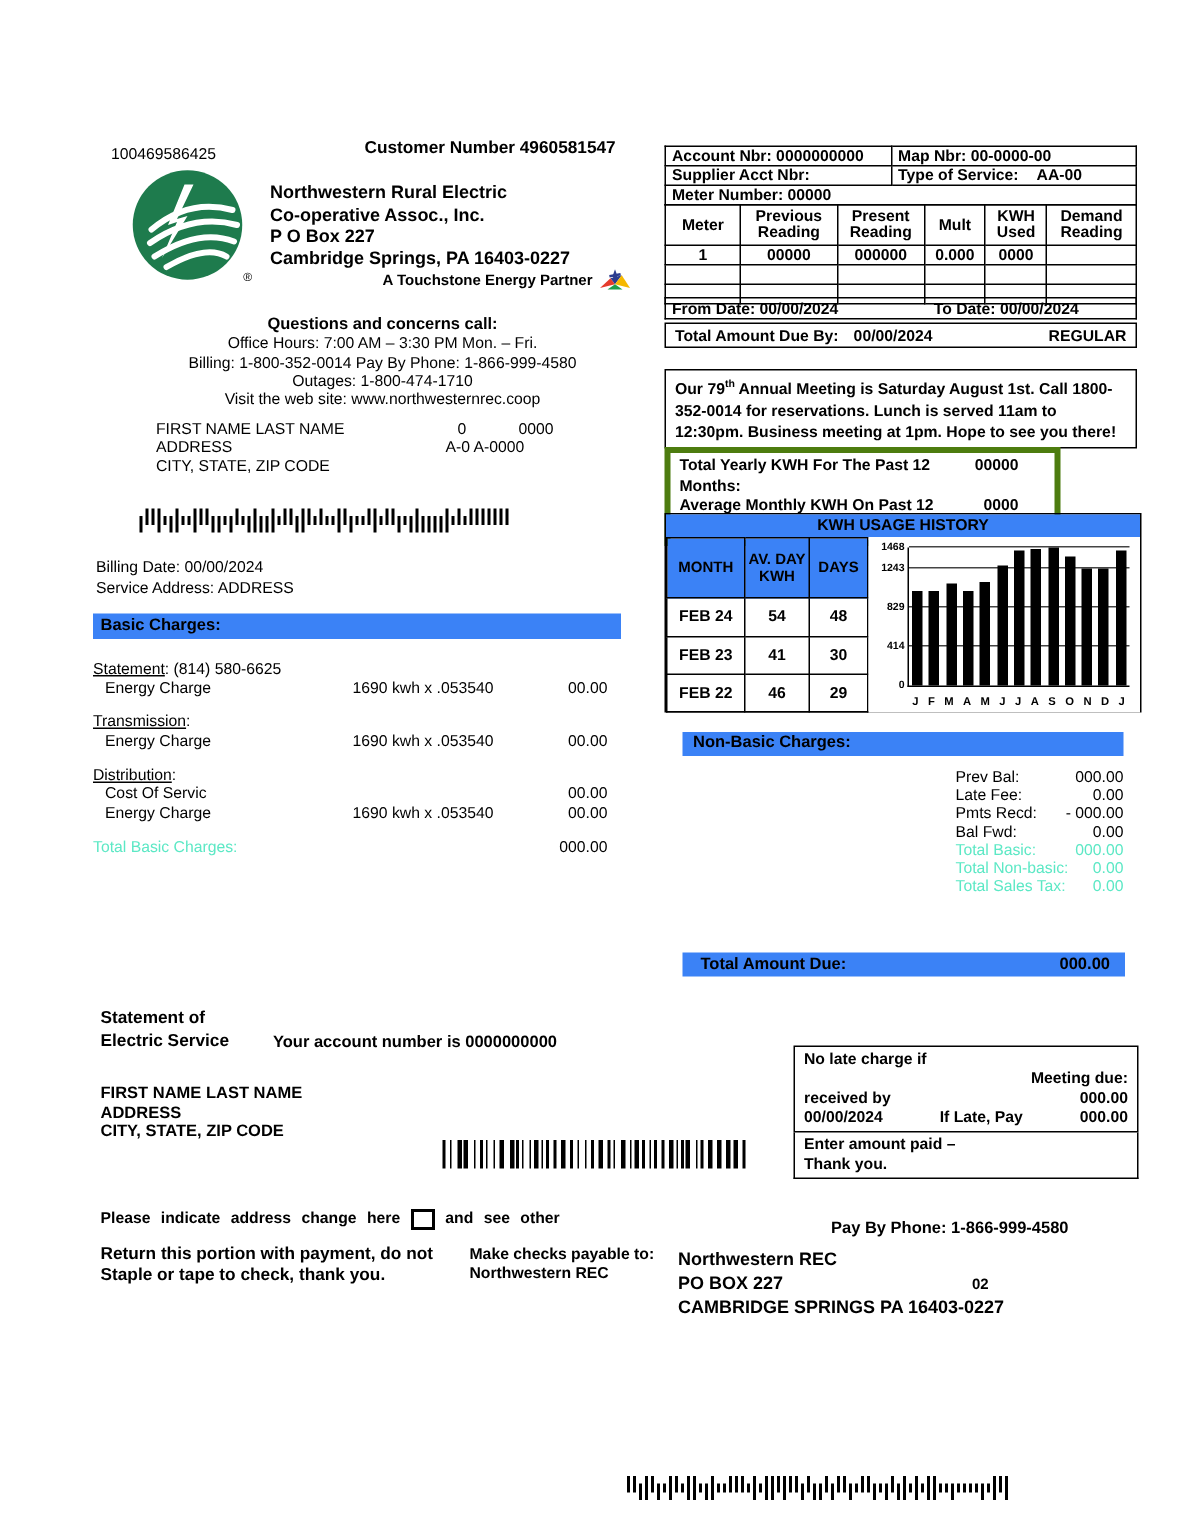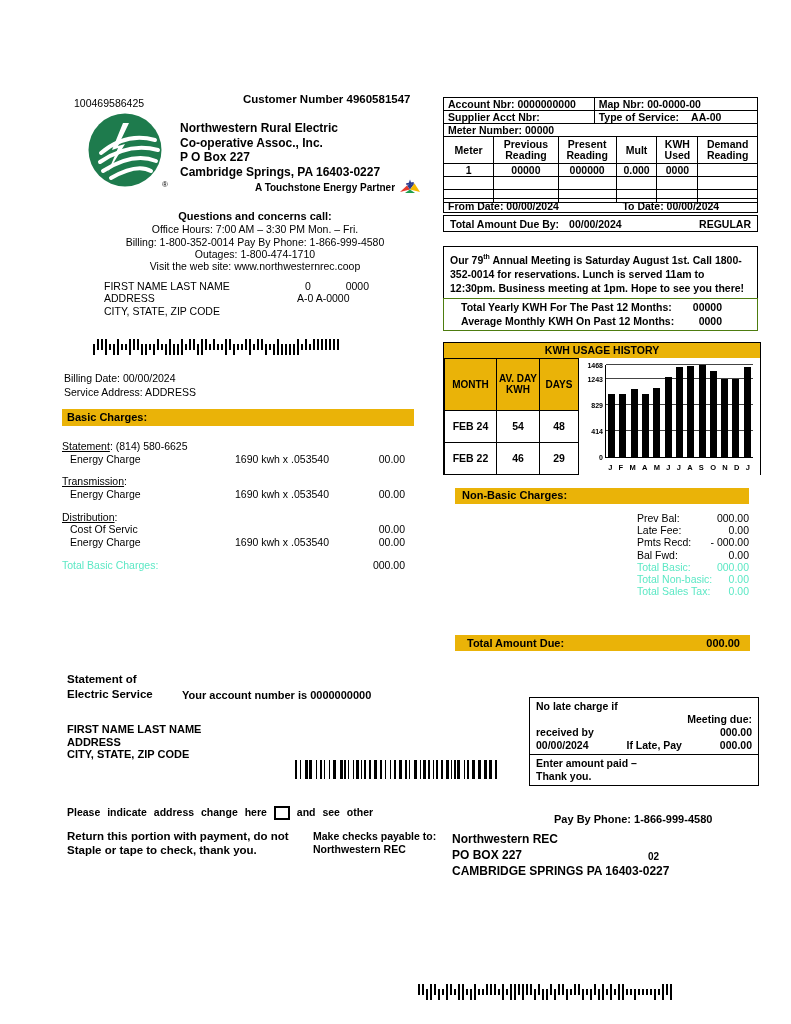--- a/index.html
+++ b/index.html
@@ -1,20 +1,20 @@
 <!DOCTYPE html>
 <html><head>
 <meta charset="utf-8">
 <style>
   *{margin:0;padding:0;box-sizing:border-box}
   html,body{background:#fff}
   body{width:791px;height:1024px;position:relative;overflow:hidden;
        font-family:"Liberation Sans",sans-serif;color:#000;font-size:10.5px}
   .abs{position:absolute}
-  .teal-bg{background:#eab308}
+  .teal-bg{background:#3b82f6}
   .teal-tx{color:#5CE8C5}
   .u{text-decoration:underline}
 
   
   .imprint{left:74px;top:97px;font-size:10.5px}
   .custnum{left:243px;top:93px;font-size:11.5px;font-weight:bold}
   .logo{left:88px;top:113px;width:78px;height:78px}
   .logo .reg{position:absolute;right:-2px;bottom:2px;font-size:8px}
   .company{left:180px;top:121px;font-size:12px;font-weight:bold;line-height:14.5px}
   .touchstone{left:255px;top:179px;display:flex;align-items:center;gap:4px;font-size:10px;font-weight:bold}
@@ -45,21 +45,21 @@
   .rt td.ctr{text-align:center;padding:0 1px}
   .rt td.hdr{text-align:center;line-height:11px;padding:2px 1px;white-space:normal}
   .flexcell{display:flex;gap:12px}
   .duebox{left:443px;top:215px;width:315px;height:17px;border:1px solid #000;
           display:flex;align-items:center;font-weight:bold;font-size:10.5px;padding:0 6px}
   .duebox .dt{margin-left:10px}
   .duebox .reg{margin-left:auto}
 
   .meetbox{left:443px;top:246px;width:315px;border:1px solid #000;padding:3px 6px;
            font-weight:bold;font-size:10.5px;line-height:14px}
-  .yearbox{left:443px;top:298px;width:315px;border:1px solid #4d7c0f;padding:2px 17px;
+  .yearbox{left:443px;top:298px;width:264px;border:4px solid #4d7c0f;padding:2px 6px;
            font-weight:bold;font-size:10.5px;line-height:13.5px}
   .yearbox .yr{display:flex;justify-content:space-between}
   .yearbox .yr span:last-child{margin-right:18px}
 
   
   .usage{left:443px;top:342px;width:318px;height:133px;border:1px solid #000}
   .usage .ttl{height:15px;text-align:center;font-weight:bold;font-size:10.5px;padding-top:1px}
   .usage .bodyrow{display:flex;height:117px}
   .ut{border-collapse:collapse;width:135px;table-layout:fixed}
   .ut td{border:1px solid #000;text-align:center;font-weight:bold;font-size:10px;vertical-align:middle}
@@ -369,20 +369,25 @@
       <tbody>
           <tr>
         <td class="h teal-bg" style="width:52px">MONTH</td>
         <td class="h teal-bg" style="width:43px">AV. DAY KWH</td>
         <td class="h teal-bg">DAYS</td>
       </tr>
       <tr>
         <td class="d">FEB 24</td>
         <td class="d">54</td>
         <td class="d">48</td>
+      </tr>
+      <tr>
+        <td class="d">FEB 23</td>
+        <td class="d">41</td>
+        <td class="d">30</td>
       </tr>
       <tr>
         <td class="d">FEB 22</td>
         <td class="d">46</td>
         <td class="d">29</td>
       </tr>
     </tbody>
       </table>
     <div class="chartcell">
       <div class="plot">

